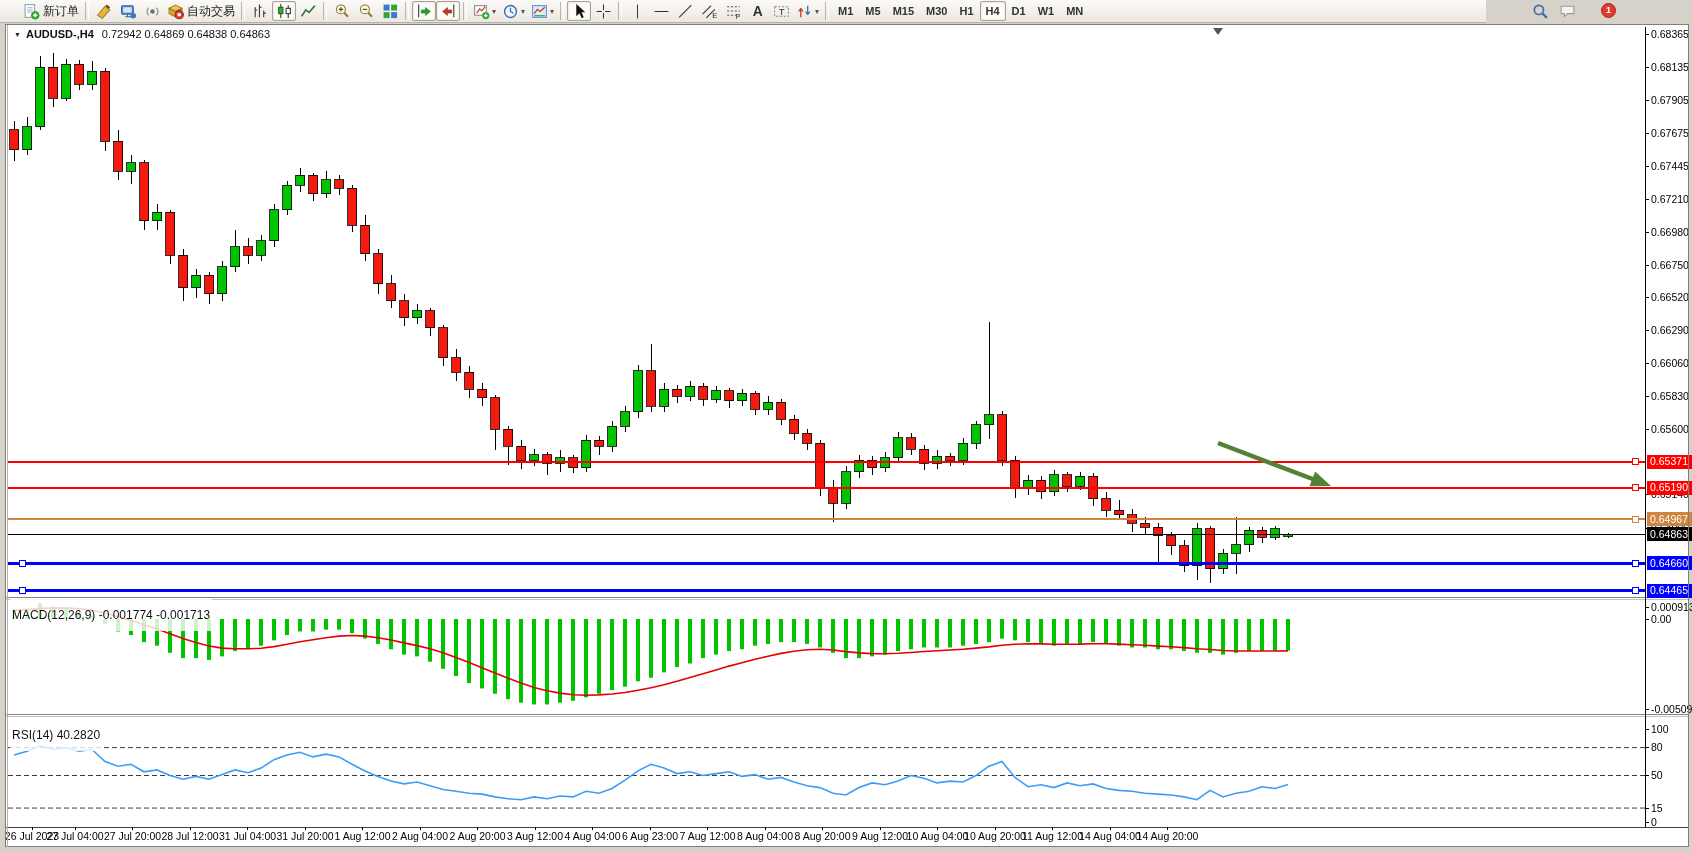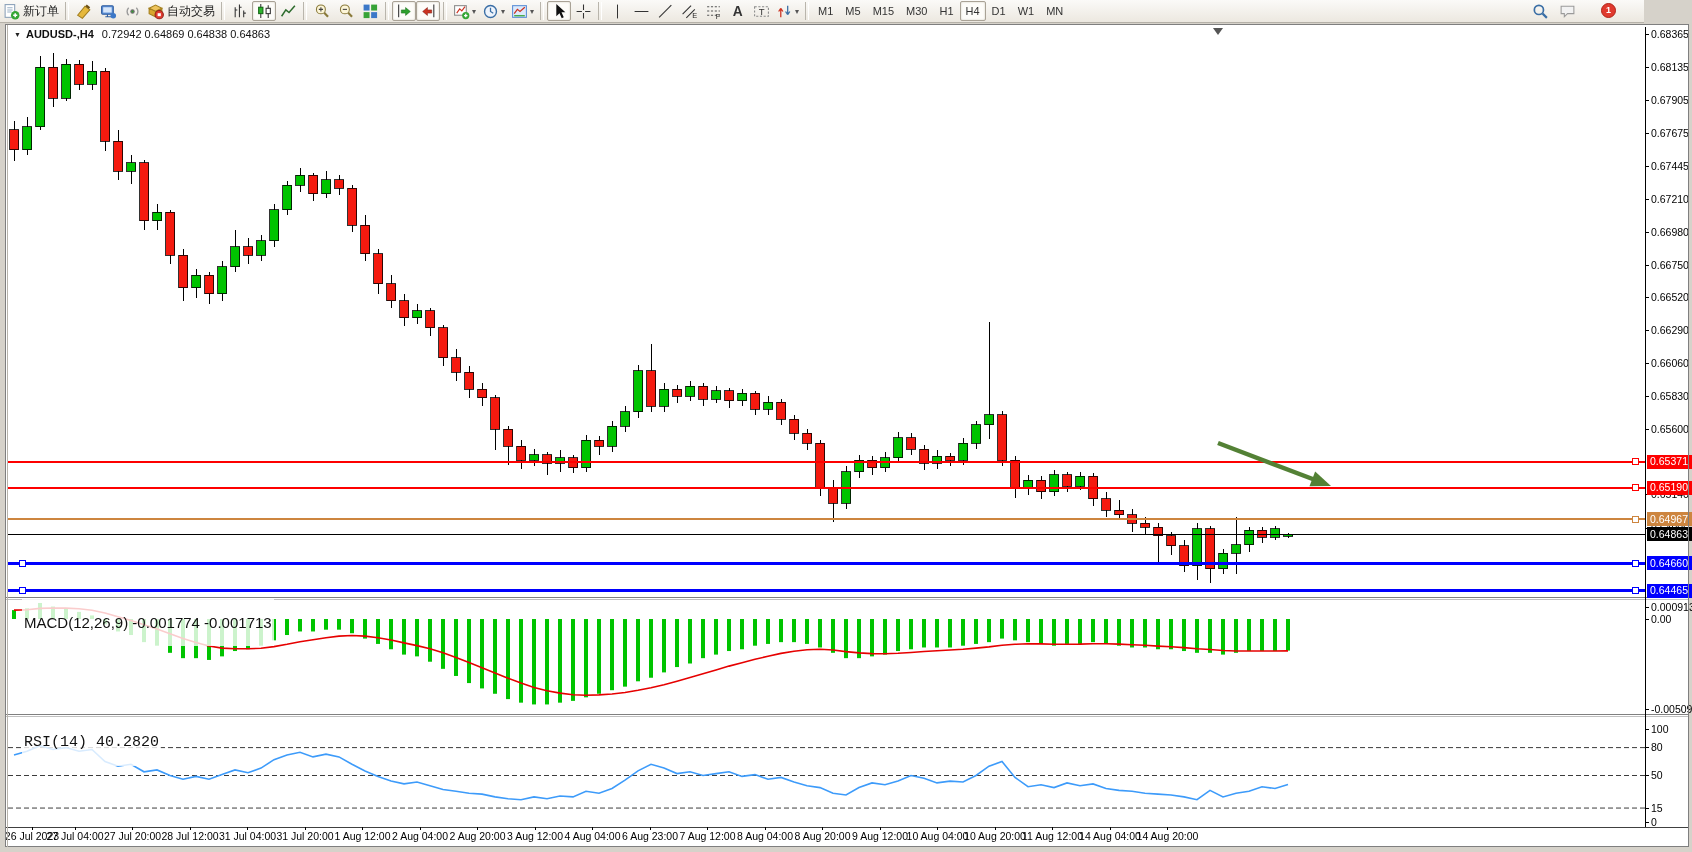--- a/index.html
+++ b/index.html
@@ -1,44 +1,44 @@
 <!DOCTYPE html>
 <html><head>
 <meta charset="utf-8">
 <style>
   html,body{margin:0;padding:0;}
   body{width:1692px;height:852px;background:#d6d2ca;overflow:hidden;
        font-family:"Liberation Sans", sans-serif; position:relative;}
   
-  #toolbar{position:absolute;top:0;left:0;width:1644px;height:23px;z-index:5;
+  #toolbar{position:absolute;top:0;left:0;width:1486px;height:23px;z-index:5;
     background:linear-gradient(#fbfaf8,#ece8e0);border-bottom:1px solid #b5b1a8;
-    display:flex;align-items:center;padding-left:0;box-sizing:border-box;}
+    display:flex;align-items:center;padding-left:20px;box-sizing:border-box;}
   .tbtn{height:20px;min-width:24px;display:flex;align-items:center;justify-content:center;
     border:1px solid transparent;border-radius:2px;box-sizing:border-box;padding:0 2px;cursor:default;}
   .tbtn.active{background:#fdfcf9;border-color:#a9a296;box-shadow:inset 0 0 2px #cfc9bd;}
   .tbtn .lbl{font-size:12px;color:#222;margin-left:3px;white-space:nowrap;}
   .tbtn svg{display:block;}
   .dd{font-size:8px;color:#555;margin-left:2px;}
   .sep{width:2px;height:18px;border-left:1px solid #b9b5ac;border-right:1px solid #ffffff;margin:0 3px;}
   .tfbtn{height:20px;padding:0 5px;display:flex;align-items:center;justify-content:center;
-    font-size:11px;font-weight:normal;color:#333;border:1px solid transparent;border-radius:2px;box-sizing:border-box;}
+    font-size:11px;font-weight:bold;color:#333;border:1px solid transparent;border-radius:2px;box-sizing:border-box;}
   .tfbtn.active{background:#fdfcf9;border-color:#a9a296;box-shadow:inset 0 0 2px #cfc9bd;}
   #right-icons{position:absolute;left:1528px;top:1px;height:21px;display:flex;align-items:center;z-index:6;}
   #badge{position:absolute;left:48px;top:0px;width:13px;height:13px;border-radius:50%;
     background:#e03a2f;color:#fff;font-size:9px;font-weight:bold;display:flex;
     align-items:center;justify-content:center;border:1px solid #b02318;}
   
   #chart-svg{position:absolute;left:0;top:0;z-index:1;}
   #chart-title{position:absolute;left:12px;top:28px;z-index:3;font-size:11px;color:#111;
     display:flex;align-items:center;background:rgba(255,255,255,0.85);padding:0 2px;text-align:right;}
   #chart-title .tri{font-size:7px;color:#222;margin-right:5px;}
   #chart-title .sym{font-weight:bold;margin-right:8px;}
-  .panel-label{position:absolute;z-index:3;font-size:15px;color:#111;background:rgba(255,255,255,0.8);padding:15px 2px;margin-left:12px;}
+  .panel-label{position:absolute;z-index:3;font-size:12px;color:#111;background:rgba(255,255,255,0.8);padding:9px 2px;}
   #macd-label{left:10px;top:599px;}
-  #rsi-label{left:10px;top:719px;font-family:Liberation Mono, monospace;}
+  #rsi-label{left:10px;top:719px;}
 </style>
 </head>
 <body>
 
 <div id="toolbar">
     <div class="tbtn">
       <span>
         <svg width="17" height="17" viewBox="0 0 16 16">
           <rect x="2" y="1.5" width="9" height="12" fill="#fff" stroke="#8aa0b8"></rect>
           <path d="M4 4.5h5M4 6.5h5M4 8.5h4" stroke="#9ab0c6" fill="none"></path>

